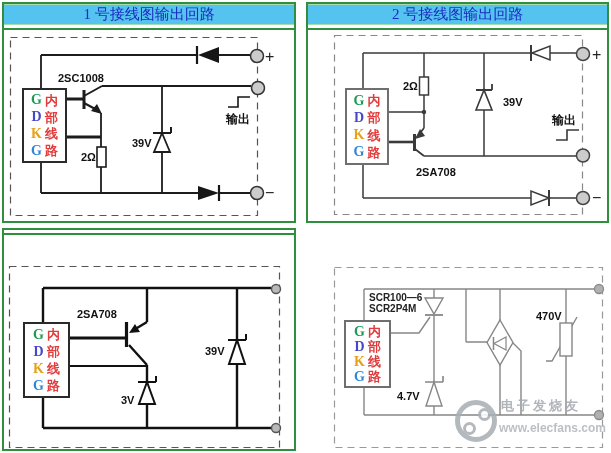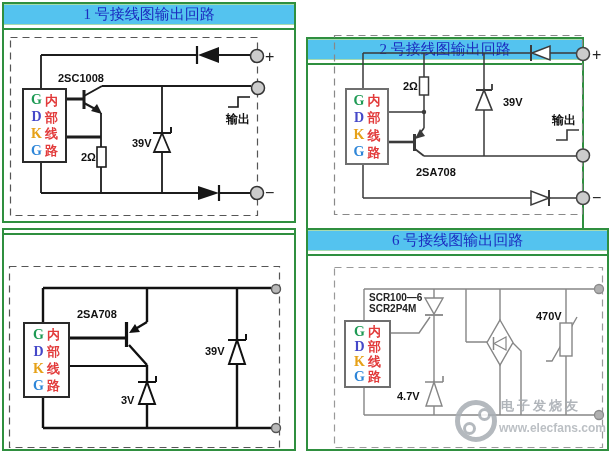--- a/index.html
+++ b/index.html
@@ -1,20 +1,20 @@
 <!DOCTYPE html>
 <html><head>
 <meta charset="utf-8">
 <style>
   html,body{margin:0;padding:0;background:#fff;}
   .screen{position:relative;width:611px;height:453px;background:#fff;overflow:hidden;
           font-family:"Liberation Sans",sans-serif;}
   .cell{position:absolute;border:2px solid #2f8f3f;background:#fff;box-sizing:border-box;}
   #cell-tl{left:2px;top:2px;width:294px;height:221px;}
-  #cell-tr{left:306px;top:2px;width:278px;height:221px;margin-top:35px;}
+  #cell-tr{left:306px;top:2px;width:303px;height:221px;}
   #cell-bl{left:2px;top:228px;width:294px;height:223px;}
   #cell-br{left:306px;top:228px;width:303px;height:223px;}
   .hdr{height:19px;background:#54c3ef;border-top:1px solid #a6dbb0;border-bottom:1px solid #a6dbb0;
        text-align:center;font-family:"Liberation Serif",serif;font-size:15px;color:#1b2cc0;line-height:19px;}
   .hdr-gap{height:3px;background:#fff;}
   .hdr-line{height:2px;background:#2f8f3f;}
   .ckt{position:absolute;z-index:2;}
   
   .ibox{position:absolute;z-index:3;background:#fff;border:2px solid #2a2a2a;box-sizing:border-box;
         display:flex;flex-direction:row;justify-content:center;align-items:stretch;gap:3px;padding:2px 0;}
@@ -53,27 +53,20 @@
     <div class="hdr">
       <span>2 号接线图输出回路</span>
     </div>
     <div class="hdr-gap"></div>
     <div class="hdr-line"></div>
   </div>
   <div class="cell" id="cell-bl">
     <div class="hdr-gap"></div>
     <div class="hdr-line"></div>
   </div>
-  <div class="cell" id="cell-br">
-    <div class="hdr">
-      <span>6 号接线图输出回路</span>
-    </div>
-    <div class="hdr-gap"></div>
-    <div class="hdr-line"></div>
-  </div>
 
   <svg class="ckt" style="left:4px;top:25px" width="290" height="196" viewBox="4 25 290 196">
     <rect x="10.5" y="37.5" width="247" height="178" fill="none" stroke="#555" stroke-width="1.2" stroke-dasharray="7 5"></rect>
     <g stroke="#1c1c1c" stroke-width="1.8" fill="none">
       <path d="M41,55 H197 M219,55 H250 M41,55 V88 M41,163 V193 M41,193 H198 M219,193 H250
                M102,86 H251 M162,87 V133 M162,152 V193 M101,113 V147 M101,167 V193"></path>
     </g>
     <g>
       <path d="M67,99 H83 M84,90 V109 M67,137 H101" stroke="#1c1c1c" stroke-width="3" fill="none"></path>
       <path d="M84,96 L102,86 M84,103 L99,111" stroke="#1c1c1c" stroke-width="2" fill="none"></path>

